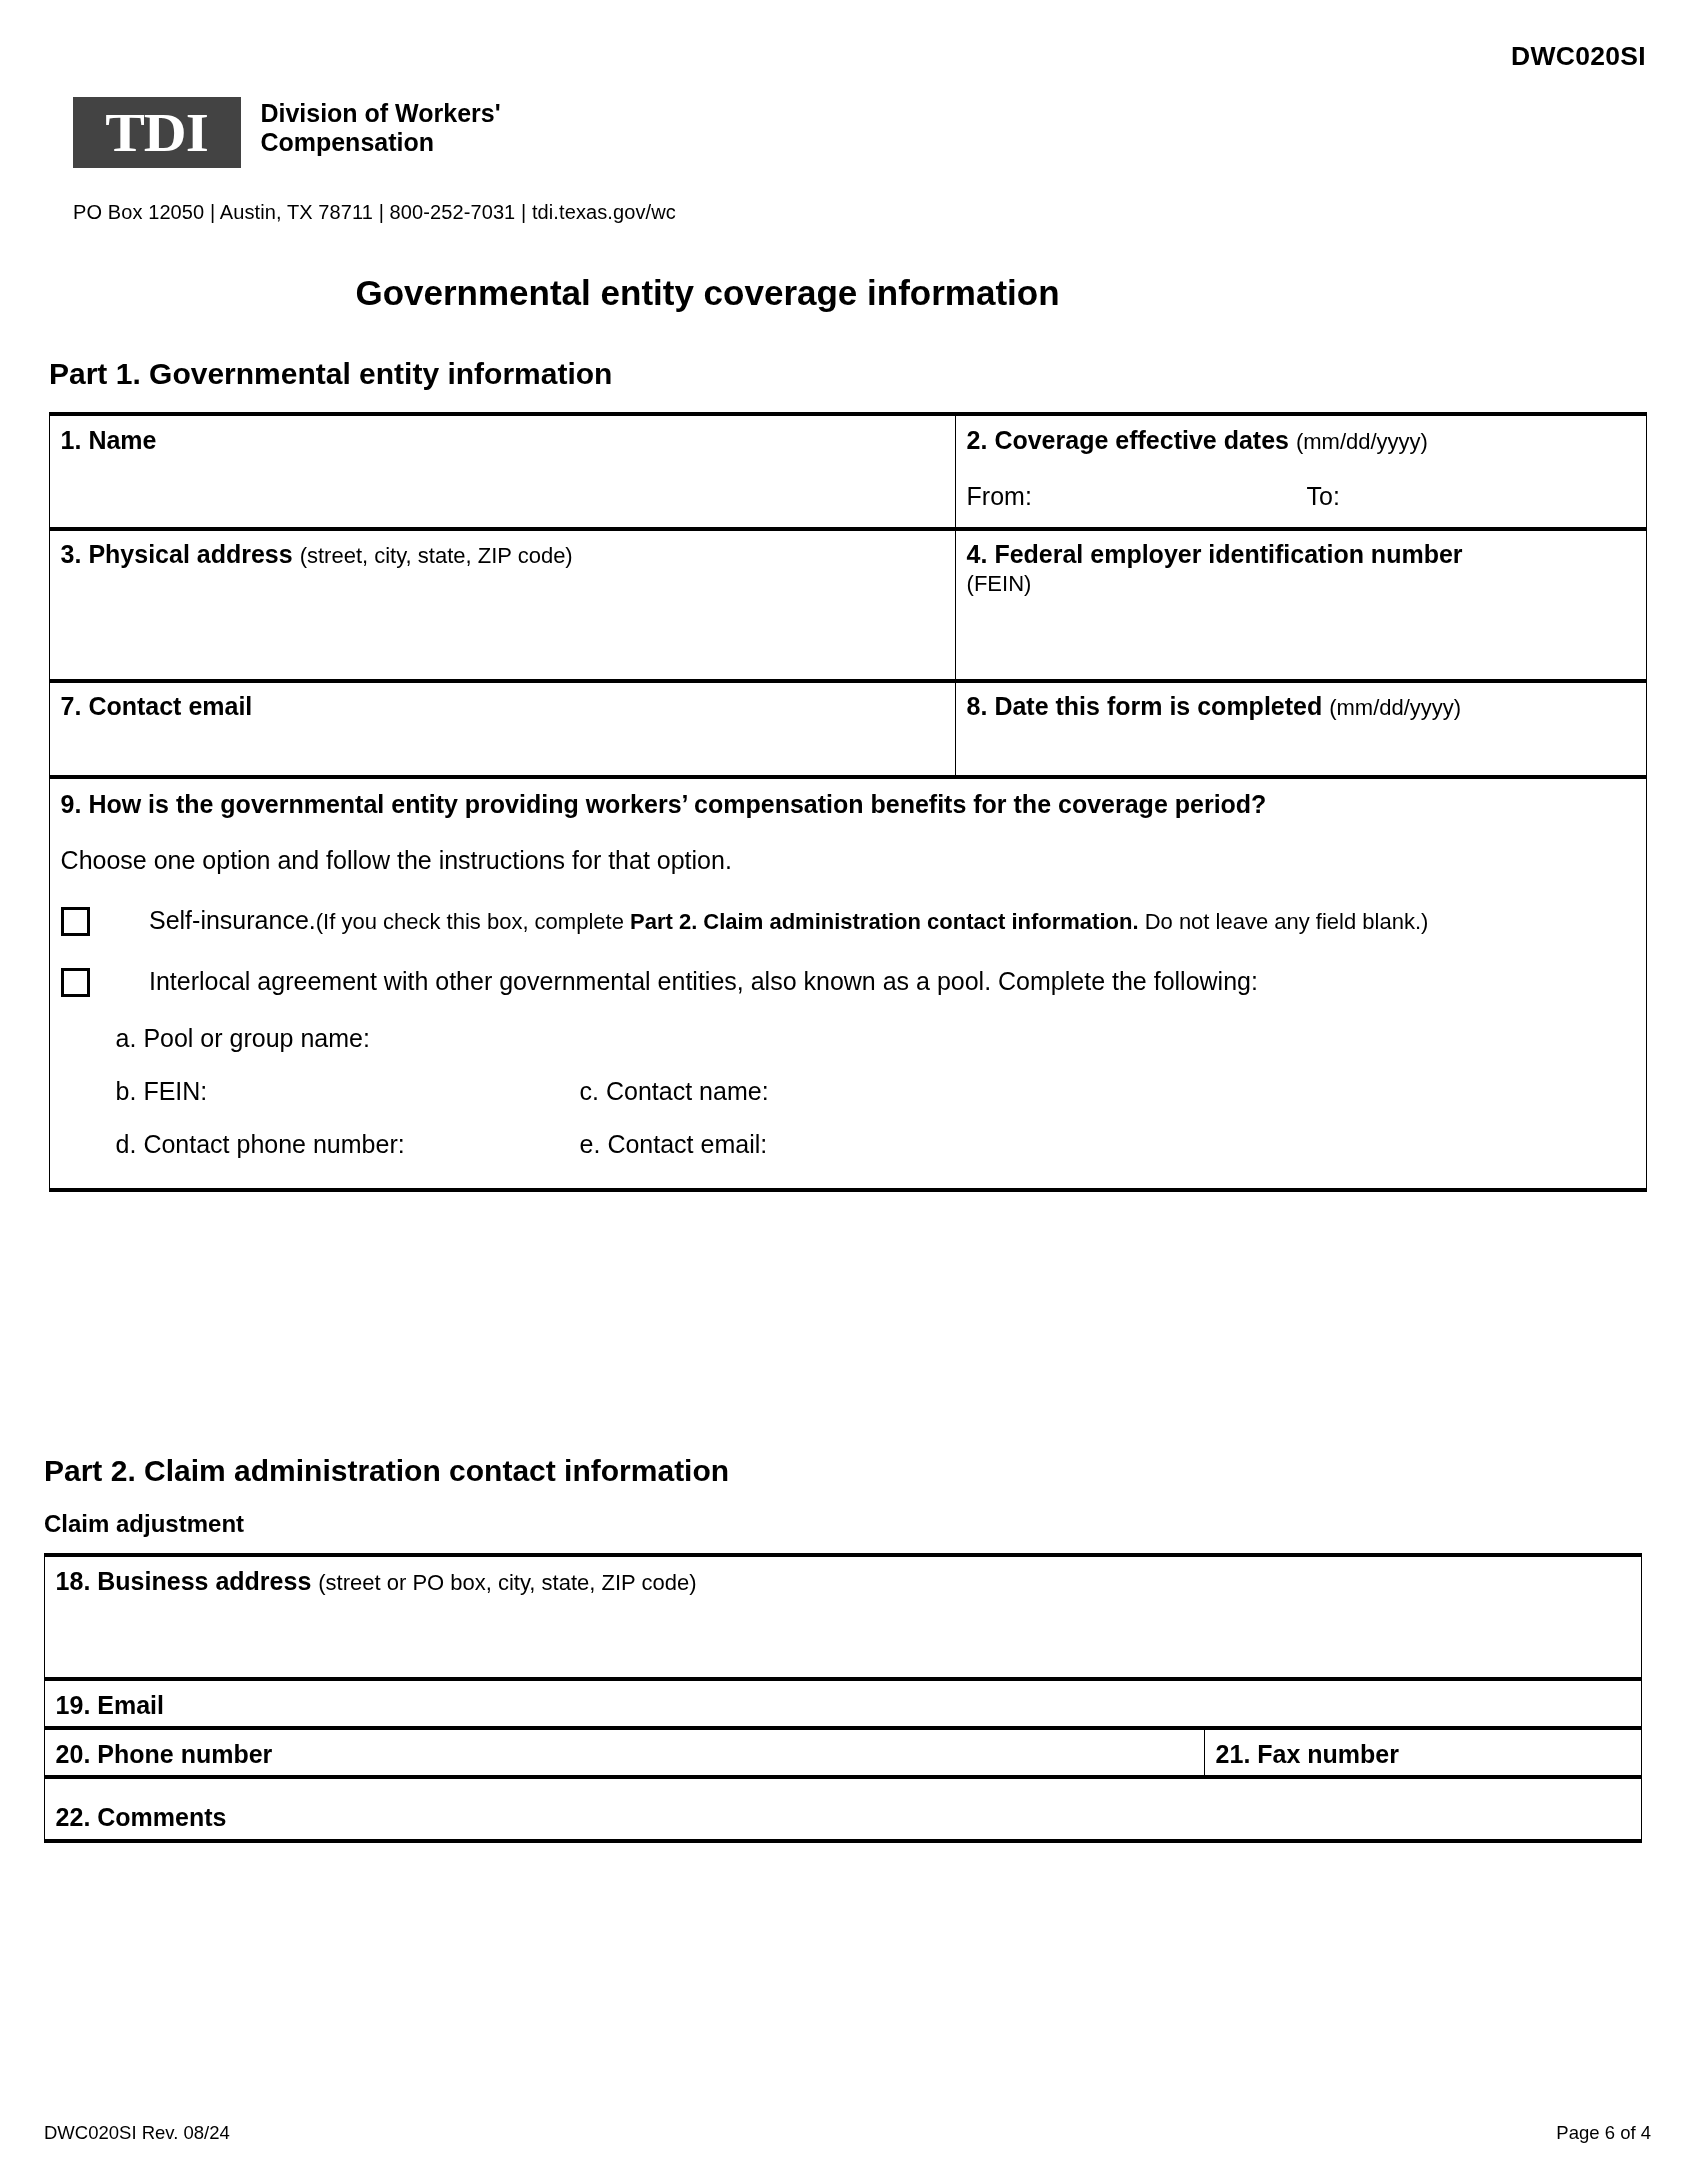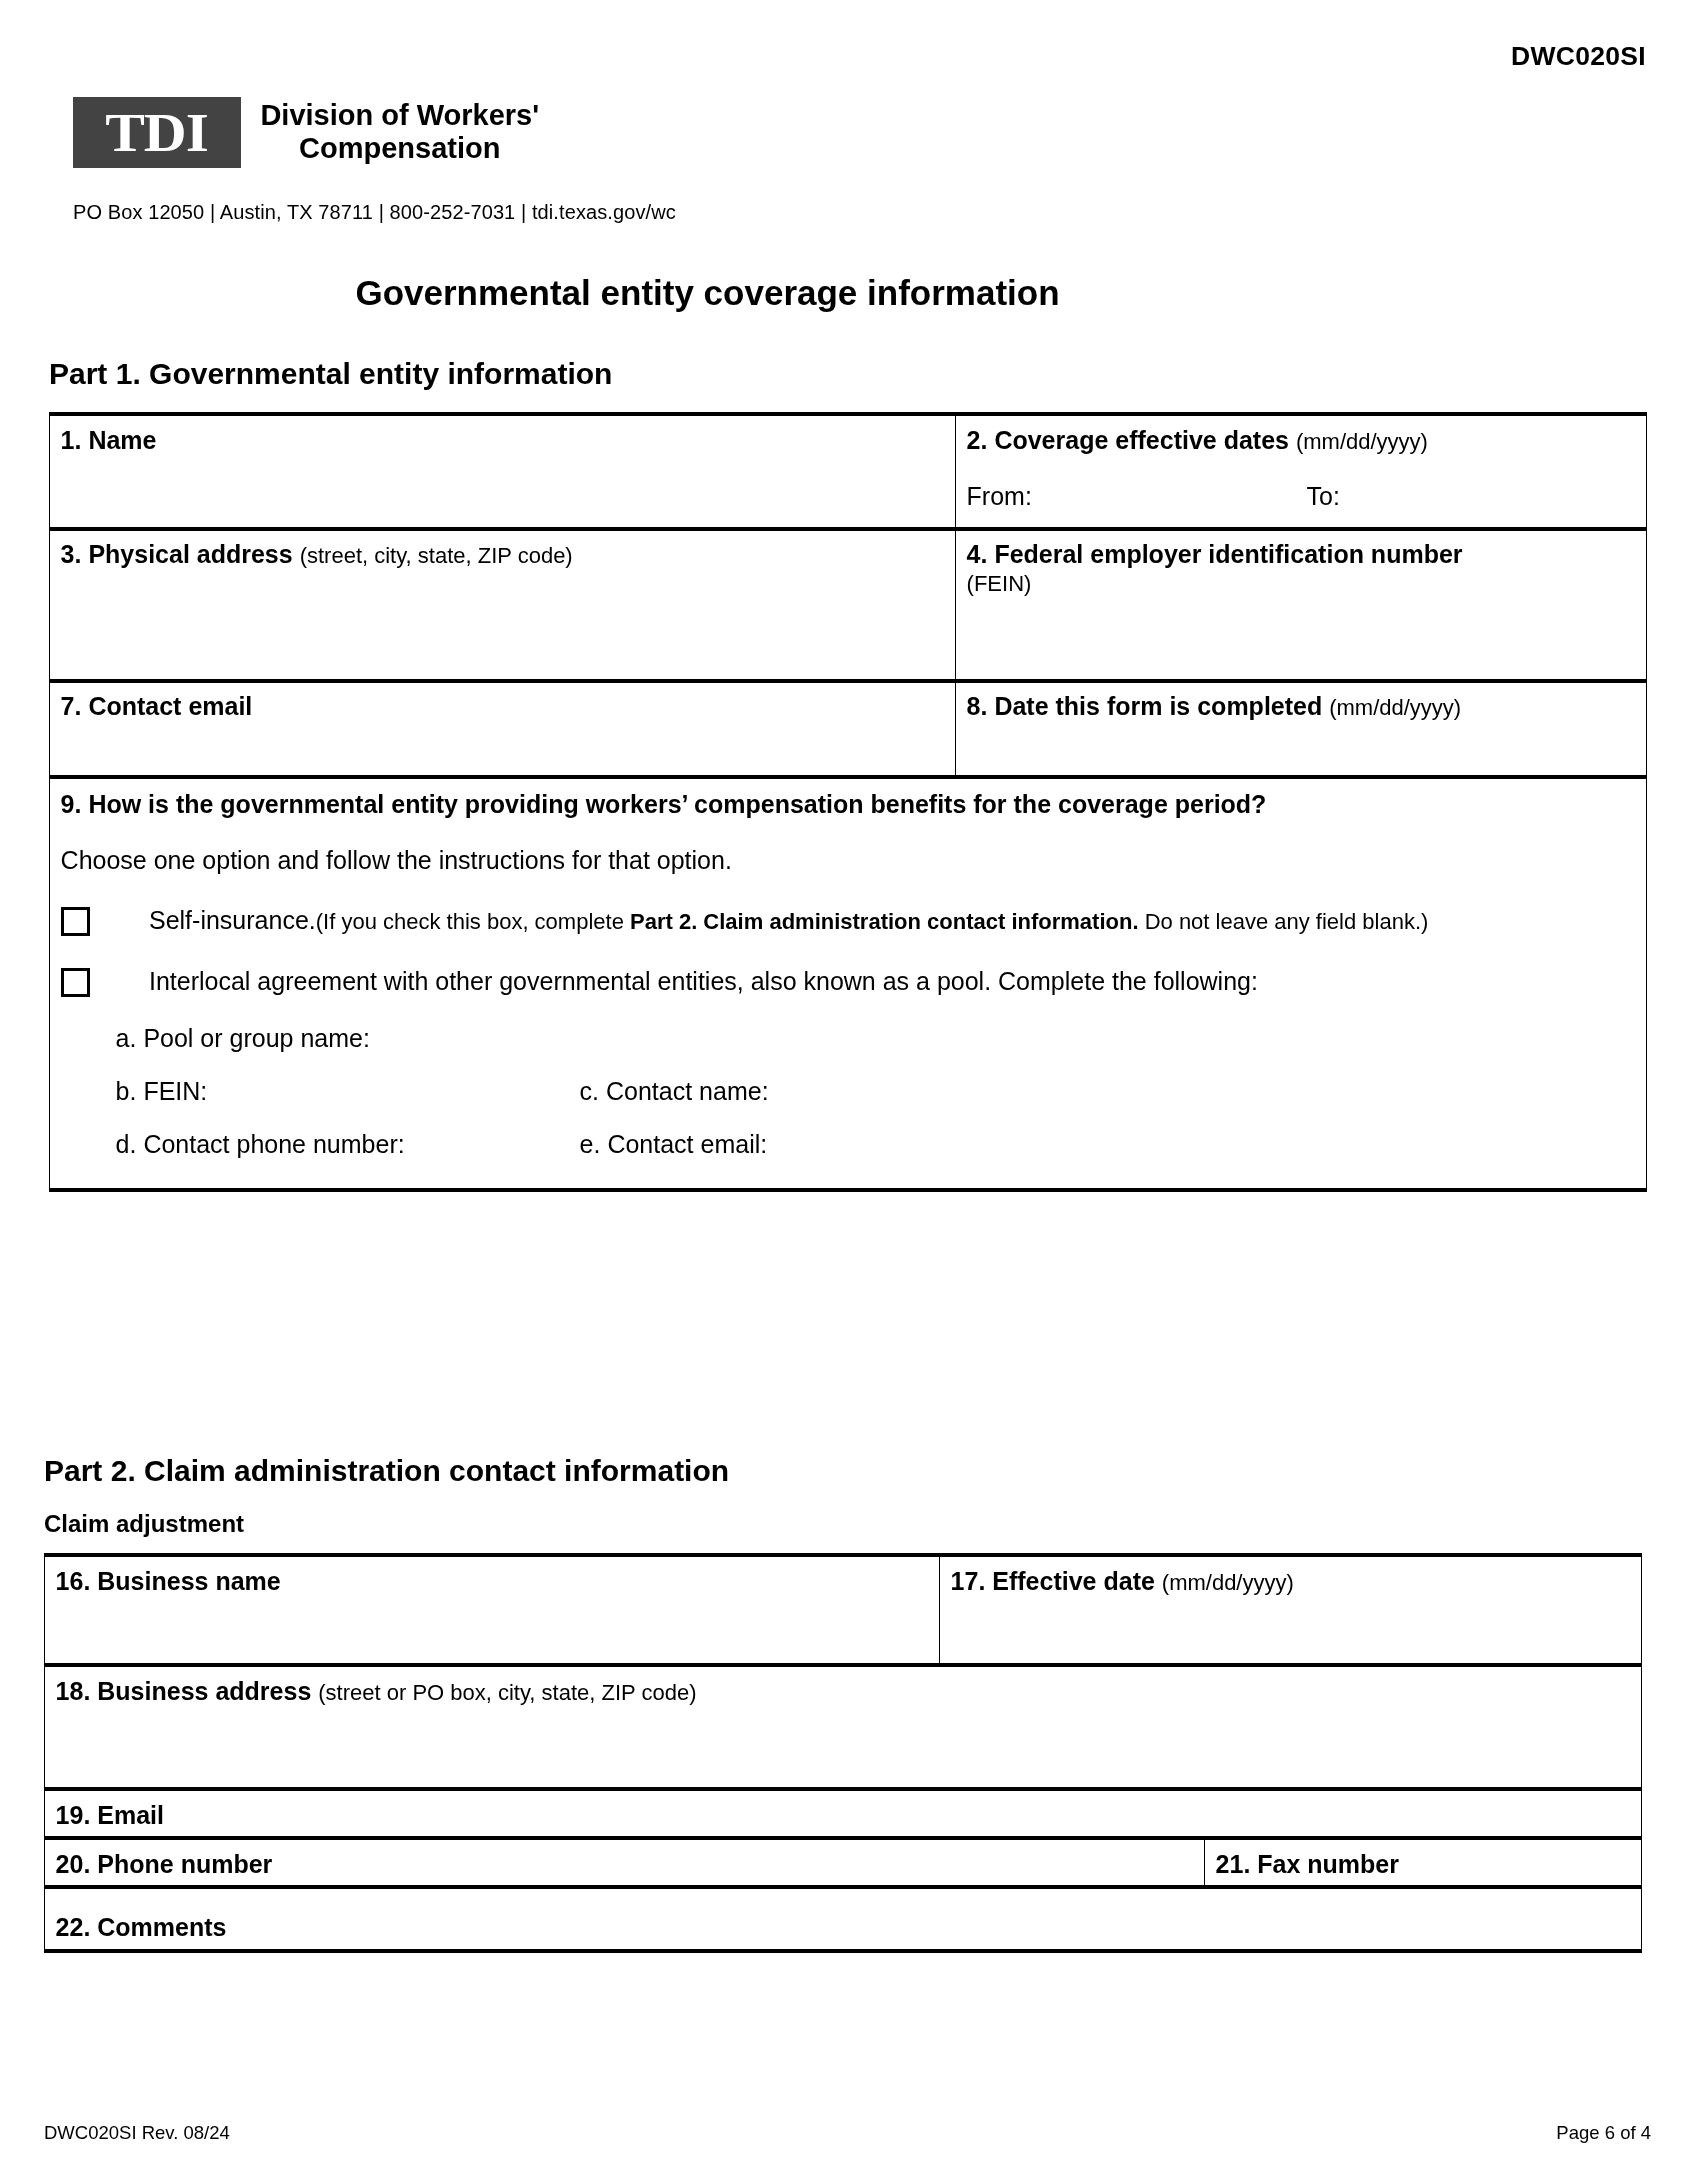--- a/index.html
+++ b/index.html
@@ -51,26 +51,25 @@
     color: #ffffff;
     font-family: "Liberation Serif", serif;
     font-weight: bold;
     font-size: 55px;
     line-height: 1;
     letter-spacing: -0.9px;
     transform: scaleX(1.08);
   }
   .agency-name {
     margin-left: 19.4px;
-    font-size: 29px;
+    font-size: 25px;
     font-weight: bold;
     line-height: 1.16;
     padding-top: 1.8px;
     white-space: pre-line;
-    text-align: center;
   }
   .contact-line {
     position: absolute;
     top: 201px;
     left: 73px;
     font-size: 20px;
     letter-spacing: 0.1px;
   }
 
   
@@ -309,31 +308,20 @@
   <div class="sub-heading">Claim adjustment</div>
 
   <table class="form-table" id="table-part2">
     <colgroup>
         <col style="width:895px">
         <col style="width:265px">
         <col style="width:437px">
       </colgroup>
     <tbody>
       <tr class="thick-top">
-        <td style="height:92px">
-          <div class="fl">16. Business name</div>
-        </td>
-        <td colspan="2">
-          <div class="fl">
-            <span>17. Effective date</span>
-            <span class="hint">(mm/dd/yyyy)</span>
-          </div>
-        </td>
-      </tr>
-      <tr class="thick-top">
         <td colspan="3" style="height:106px">
           <div class="fl">
             <span>18. Business address</span>
             <span class="hint">(street or PO box, city, state, ZIP code)</span>
           </div>
         </td>
       </tr>
       <tr class="thick-top">
         <td colspan="3" style="height:30px">
           <div class="fl">19. Email</div>

